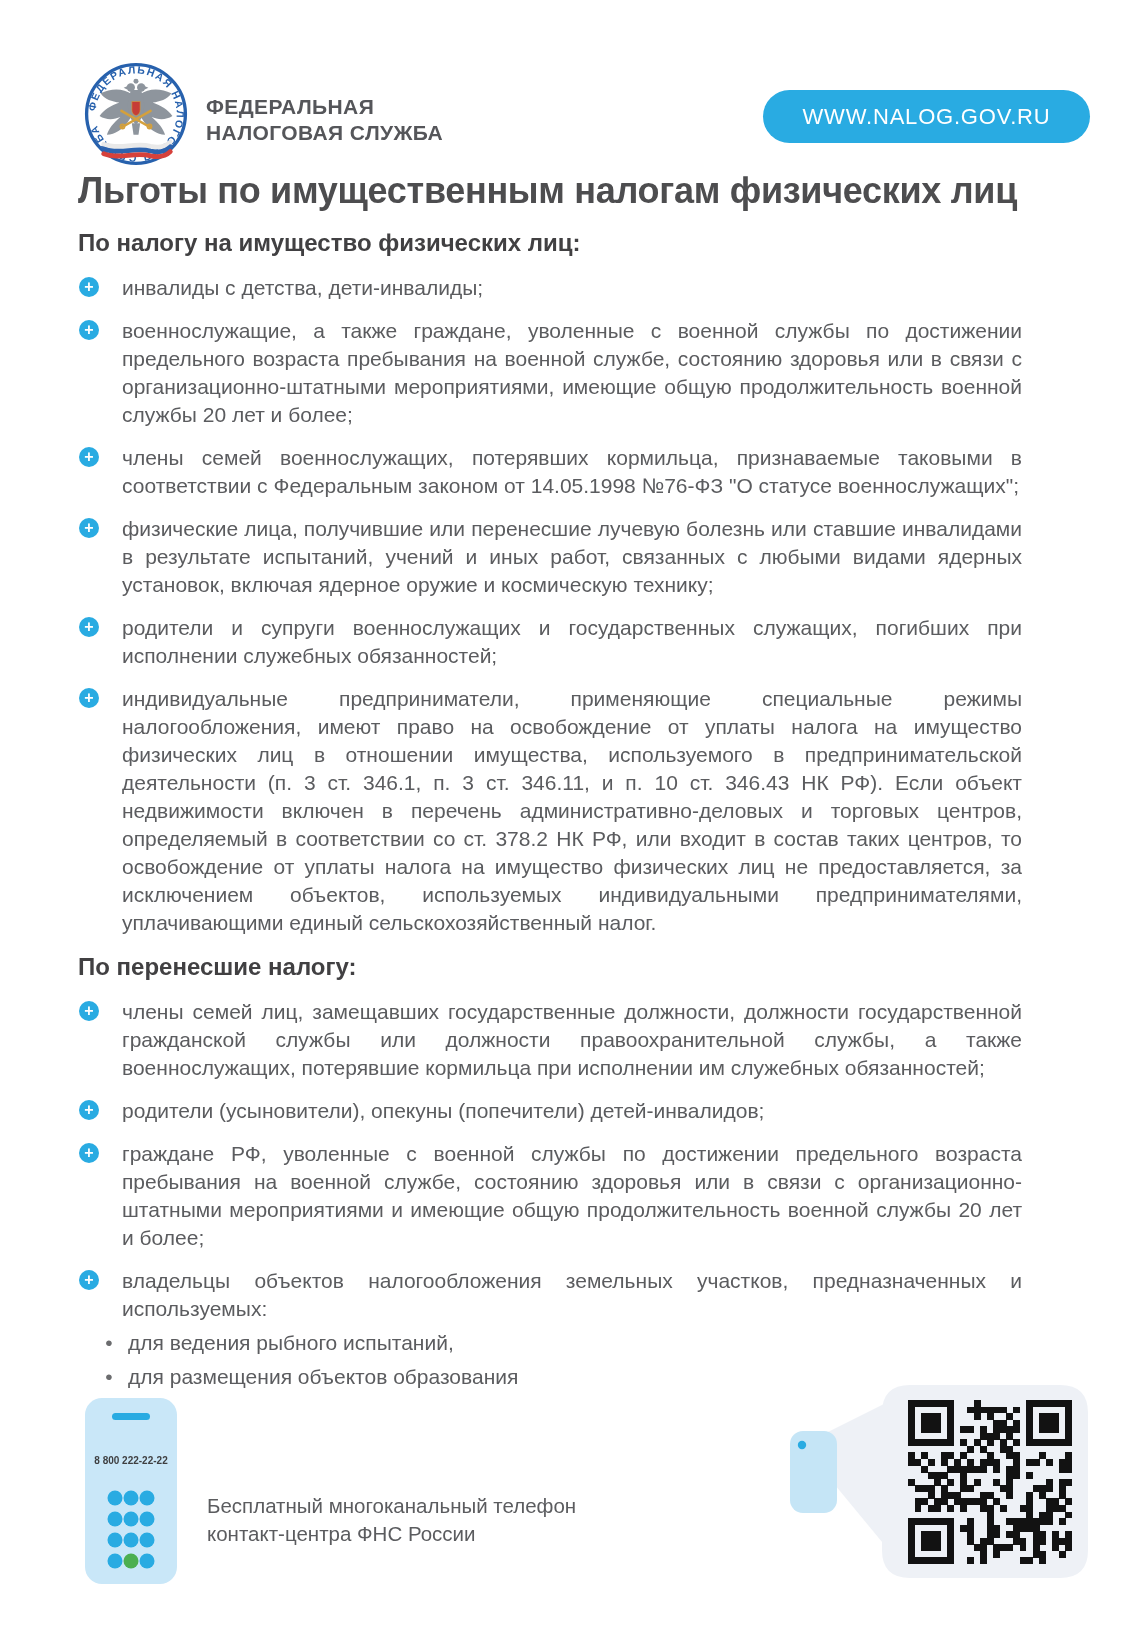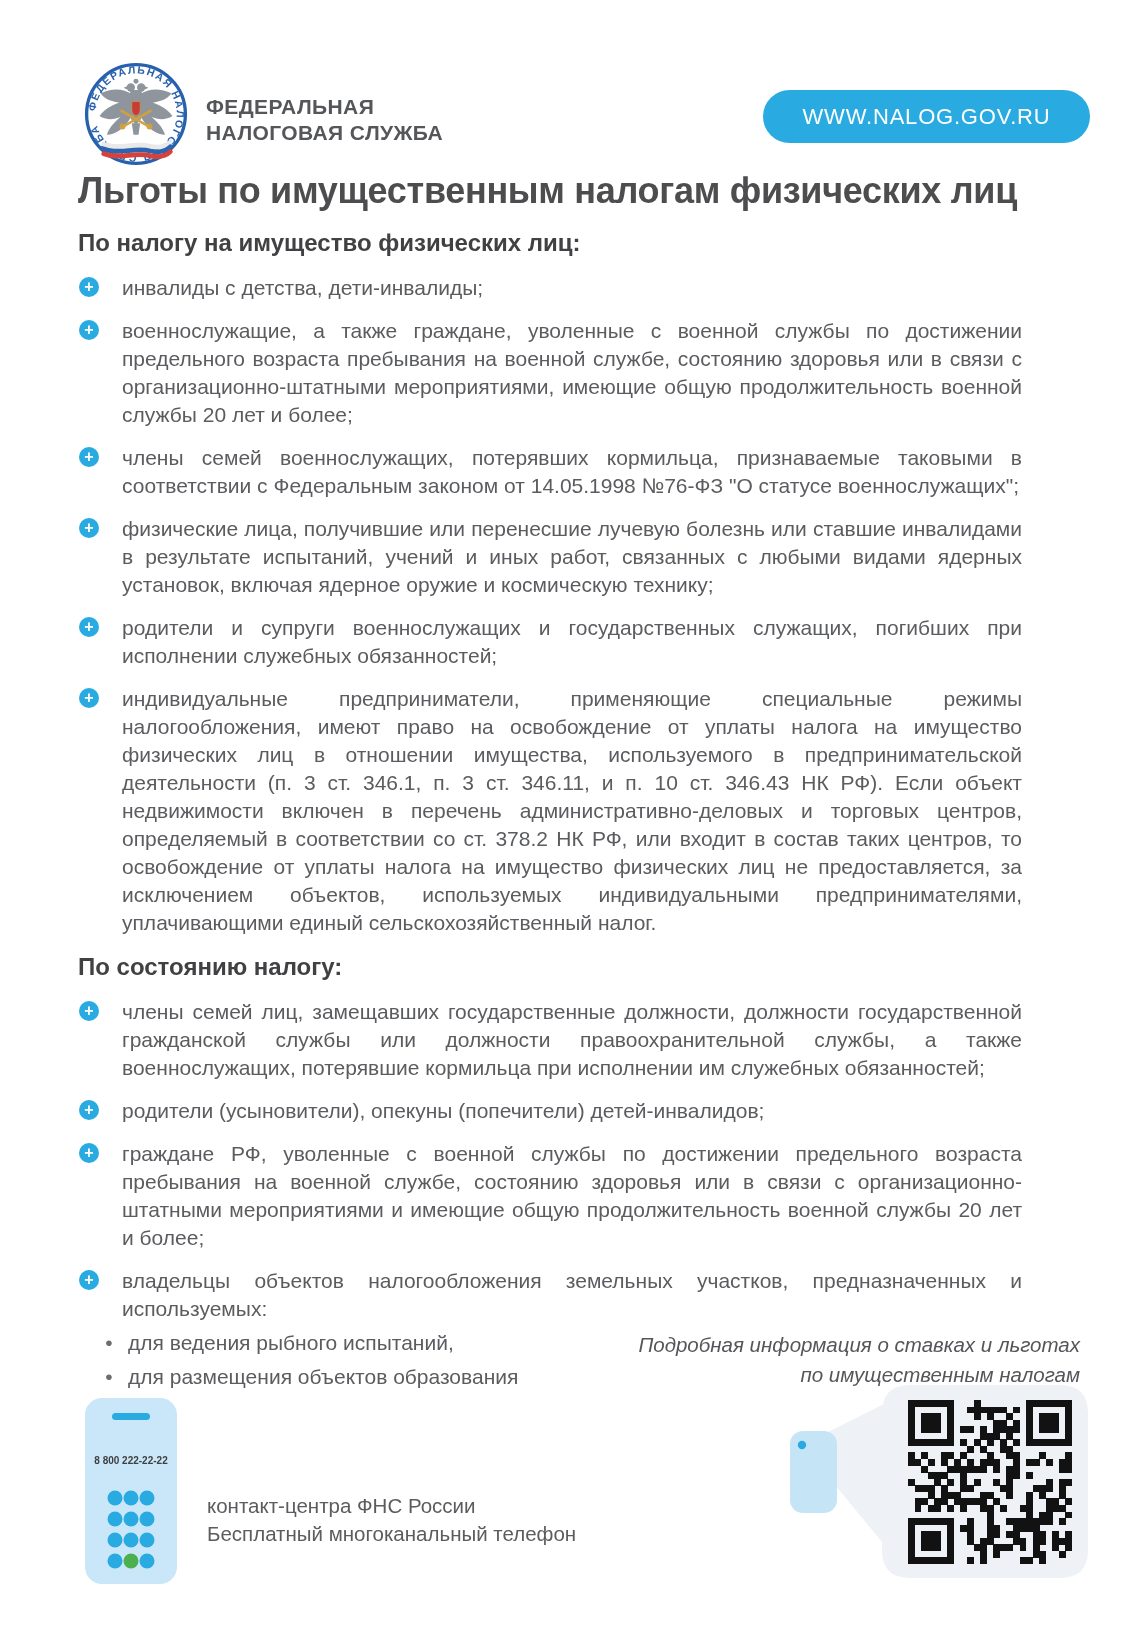--- a/index.html
+++ b/index.html
@@ -117,21 +117,21 @@
     </div>
     <div class="item">
       <span class="plus-bullet">+</span>
       <p>родители и супруги военнослужащих и государственных служащих, погибших при исполнении служебных обязанностей;</p>
     </div>
     <div class="item">
       <span class="plus-bullet">+</span>
       <p>индивидуальные предприниматели, применяющие специальные режимы налогообложения, имеют право на освобождение от уплаты налога на имущество физических лиц в отношении имущества, используемого в предпринимательской деятельности (п. 3 ст. 346.1, п. 3 ст. 346.11, и п. 10 ст. 346.43 НК РФ). Если объект недвижимости включен в перечень административно-деловых и торговых центров, определяемый в соответствии со ст. 378.2 НК РФ, или входит в состав таких центров, то освобождение от уплаты налога на имущество физических лиц не предоставляется, за исключением объектов, используемых индивидуальными предпринимателями, уплачивающими единый сельскохозяйственный налог.</p>
     </div>
 
-    <h2>По состоянию налогу:</h2>
+    <h2>По перенесшие налогу:</h2>
 
     <div class="item">
       <span class="plus-bullet">+</span>
       <p>члены семей лиц, замещавших государственные должности, должности государственной гражданской службы или должности правоохранительной службы, а также военнослужащих, потерявшие кормильца при исполнении им служебных обязанностей;</p>
     </div>
     <div class="item">
       <span class="plus-bullet">+</span>
       <p>родители (усыновители), опекуны (попечители) детей-инвалидов;</p>
     </div>
     <div class="item">
@@ -145,24 +145,20 @@
     <div class="sub-item">
       <span class="dot-bullet">•</span>
       <p>для ведения рыбного испытаний,</p>
     </div>
     <div class="sub-item">
       <span class="dot-bullet">•</span>
       <p>для размещения объектов образования</p>
     </div>
   </div>
 
-  <div class="note">
-    <div>Подробная информация о ставках и льготах</div>
-    <div>по имущественным налогам</div>
-  </div>
 
   <svg class="phone-illustration" width="92" height="186" viewBox="0 0 92 186">
     <rect x="0" y="0" width="92" height="186" rx="17" fill="#C9E7F8"></rect>
     <rect x="27" y="15" width="38" height="7" rx="3.5" fill="#29ABE2"></rect>
     <text x="46" y="66" text-anchor="middle" font-size="10" font-weight="bold" fill="#3E3F41">8 800 222-22-22</text>
     <g fill="#29ABE2">
       <circle cx="30" cy="100" r="7.5"></circle>
         <circle cx="46" cy="100" r="7.5"></circle>
         <circle cx="62" cy="100" r="7.5"></circle>
       <circle cx="30" cy="121" r="7.5"></circle>
@@ -171,22 +167,22 @@
       <circle cx="30" cy="142" r="7.5"></circle>
         <circle cx="46" cy="142" r="7.5"></circle>
         <circle cx="62" cy="142" r="7.5"></circle>
       <circle cx="30" cy="163" r="7.5"></circle>
         <circle cx="46" cy="163" r="7.5" fill="#4CAF50"></circle>
         <circle cx="62" cy="163" r="7.5"></circle>
     </g>
   </svg>
 
   <div class="phone-desc">
+    <div>Бесплатный многоканальный телефон</div>
     <div>контакт-центра ФНС России</div>
-    <div>Бесплатный многоканальный телефон</div>
   </div>
 
   <div class="qr-group">
     <svg class="qr-callout" width="302" height="197" viewBox="0 0 302 197">
       <path d="M118,10 L14,62 L118,188 Z" fill="#EEF1F6"></path>
       <path d="M122,2 H272 Q300,2 300,30 V167 Q300,195 272,195 H122 Q94,195 94,167 V30 Q94,2 122,2 Z" fill="#EEF1F6"></path>
       <rect x="2" y="48" width="47" height="82" rx="13" fill="#C5E5F6"></rect>
       <circle cx="14" cy="62" r="4.2" fill="#29ABE2"></circle>
     </svg>
     <div class="qr" id="qr-modules">

